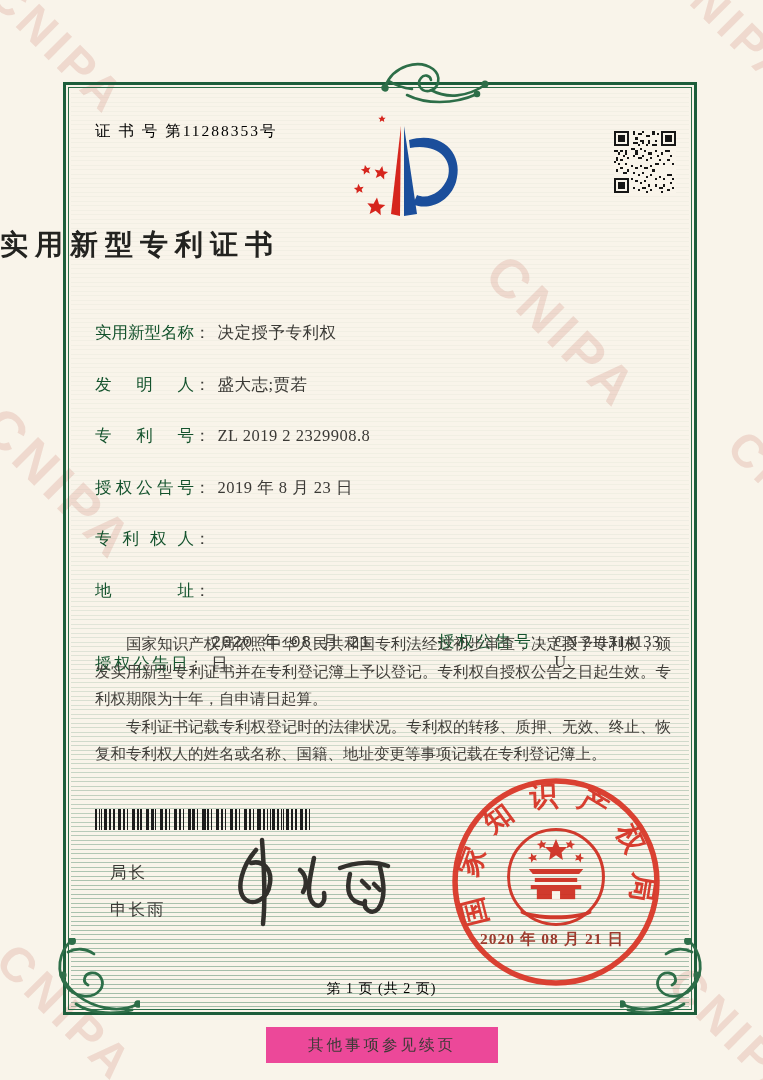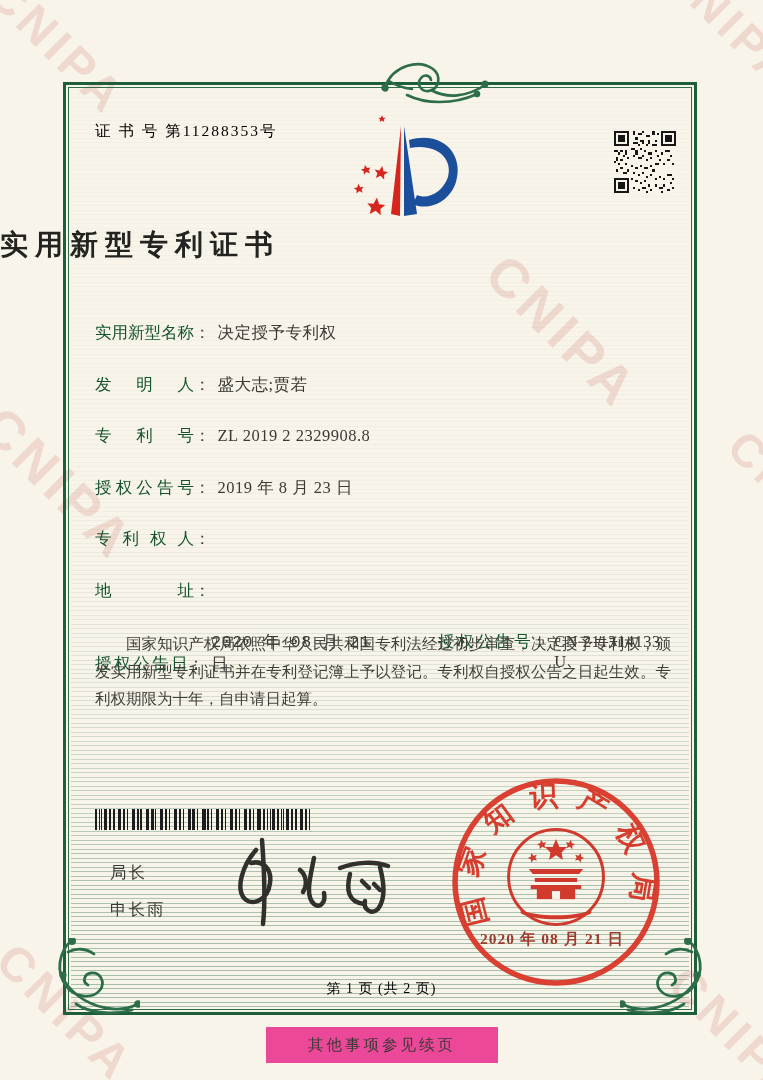--- a/index.html
+++ b/index.html
@@ -278,20 +278,21 @@
     <div class="grant-right">
       <span class="flabel">授权公告号</span>
         <span class="fcolon">：</span>
       <span class="fvalue">CN 211314133 U</span>
     </div>
   </div>
 </div>
 
 <div class="bodytext">
   <p>国家知识产权局依照中华人民共和国专利法经过初步审查，决定授予专利权，颁发实用新型专利证书并在专利登记簿上予以登记。专利权自授权公告之日起生效。专利权期限为十年，自申请日起算。</p>
+  <p>专利证书记载专利权登记时的法律状况。专利权的转移、质押、无效、终止、恢复和专利权人的姓名或名称、国籍、地址变更等事项记载在专利登记簿上。</p>
 </div>
 
 <div class="barcode"></div>
 
 <div class="signer-title">局长</div>
 <div class="signer-name">申长雨</div>
 <div class="signature">
   <svg width="185" height="95" viewBox="0 0 185 95">
     <g fill="none" stroke="#32302c" stroke-width="4.5" stroke-linecap="round" stroke-linejoin="round">
       <path d="M 34,14 C 20,30 14,52 22,62 C 30,71 46,64 48,47 C 50,33 41,24 29,27"></path>

